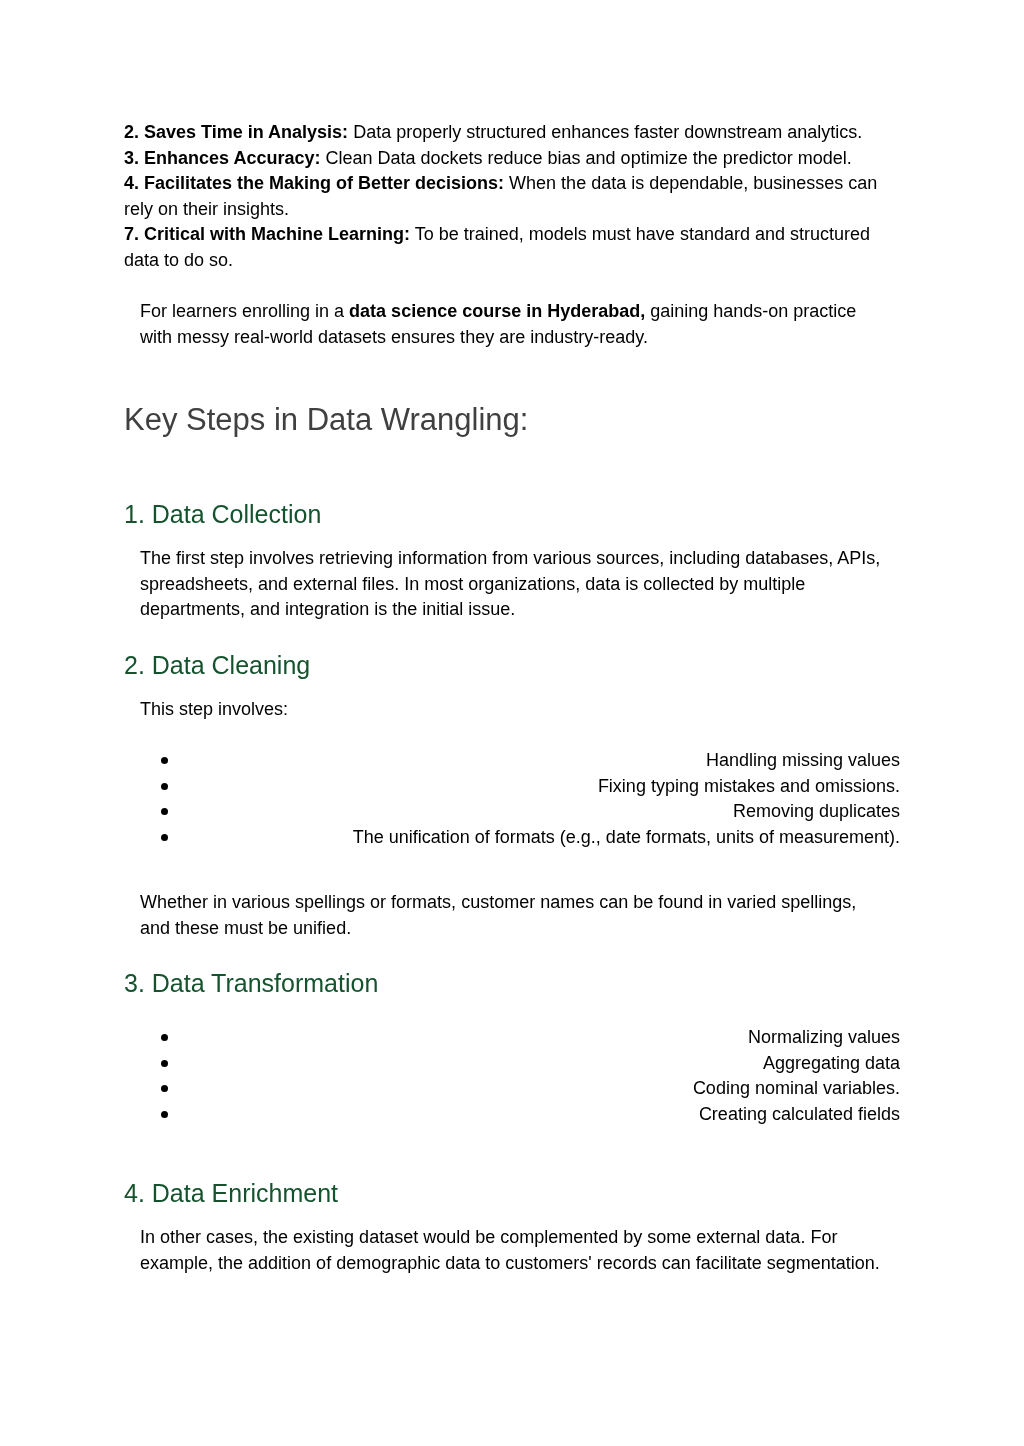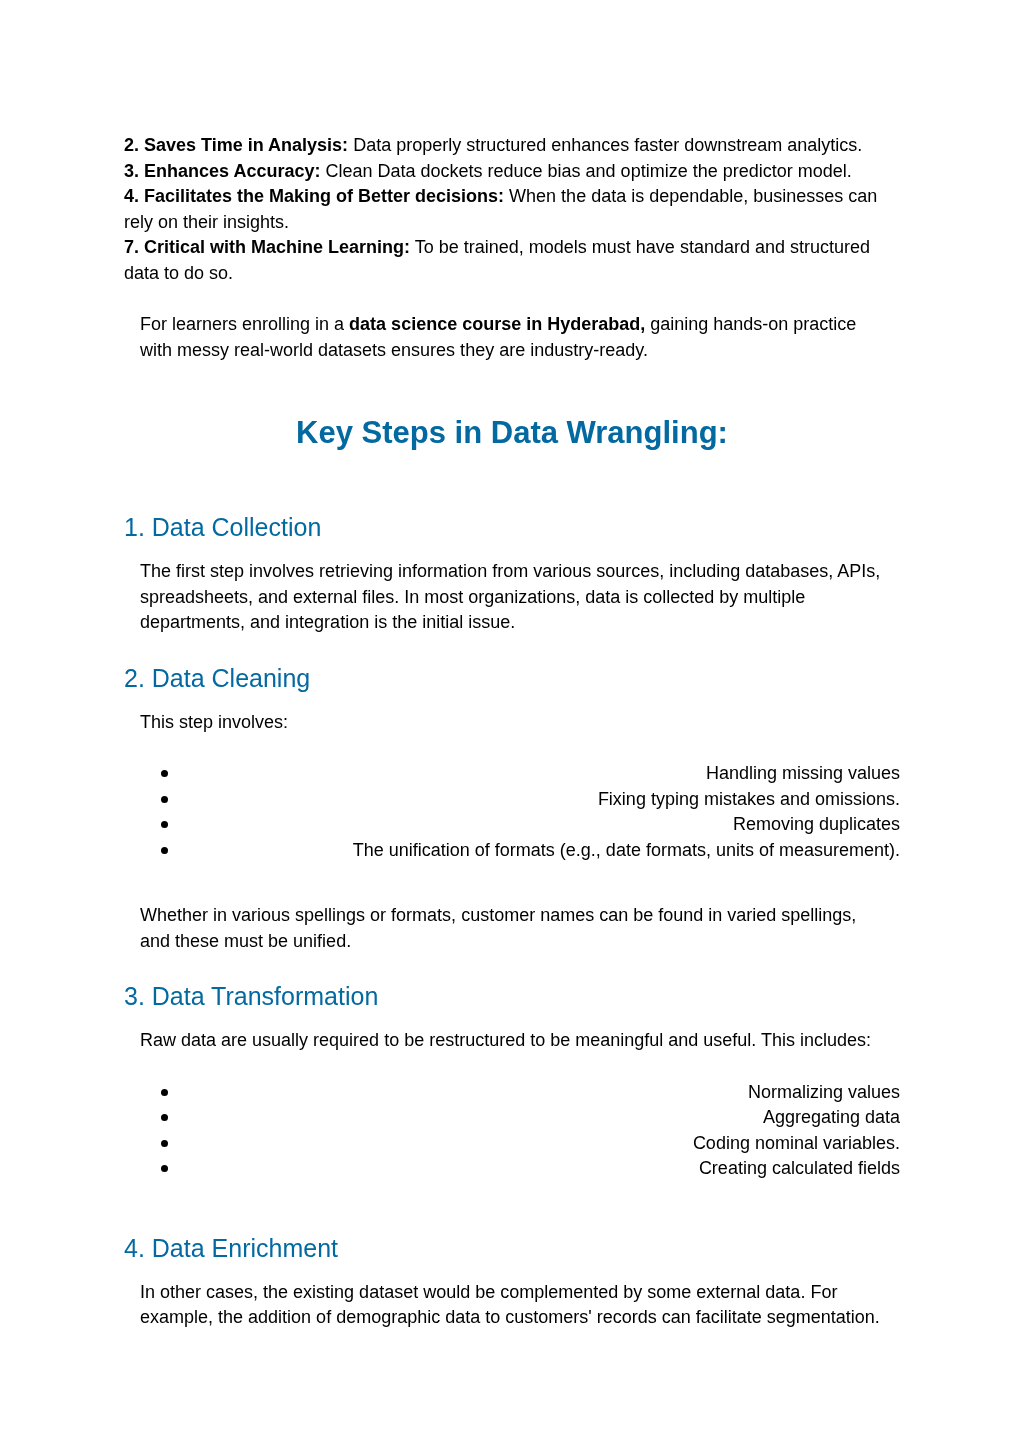--- a/index.html
+++ b/index.html
@@ -15,35 +15,34 @@
   }
   .page {
     margin-left: 124px;
     margin-right: 124px;
     padding-top: 120px;
     font-size: 18px;
     line-height: 25.5px;
   }
   .b { font-weight: 700; }
   p { margin: 16px; }
-  .benefits { margin: 13px 0 26px; }
+  .benefits { margin: 0 0 26px; }
   .learners { margin: 0 16px 50px; }
   h1.doc-title {
     font-size: 31px;
     line-height: 40px;
-    font-weight: 700;
-    color: #0369a1;
+    font-weight: 400;
+    color: #404040;
     margin: 0 0 58px;
-    text-align: center;
   }
   h2.section-heading {
     font-size: 25px;
     line-height: 32px;
     font-weight: 400;
-    color: #0369a1;
+    color: #14532d;
     margin: 26px 0 8px;
   }
   ul.doc-list {
     list-style: none;
     margin: 26px 0 0;
     padding: 0 0 24px;
     text-align: right;
   }
   ul.doc-list li {
     position: relative;
@@ -84,21 +83,20 @@
   <p>This step involves:</p>
   <ul class="doc-list">
     <li>Handling missing values</li>
     <li>Fixing typing mistakes and omissions.</li>
     <li>Removing duplicates</li>
     <li>The unification of formats (e.g., date formats, units of measurement).</li>
   </ul>
   <p>Whether in various spellings or formats, customer names can be found in varied spellings, and these must be unified.</p>
 
   <h2 class="section-heading">3. Data Transformation</h2>
-  <p>Raw data are usually required to be restructured to be meaningful and useful. This includes:</p>
   <ul class="doc-list">
     <li>Normalizing values</li>
     <li>Aggregating data</li>
     <li>Coding nominal variables.</li>
     <li>Creating calculated fields</li>
   </ul>
 
   <h2 class="section-heading">4. Data Enrichment</h2>
   <p>In other cases, the existing dataset would be complemented by some external data. For example, the addition of demographic data to customers' records can facilitate segmentation.</p>
 

